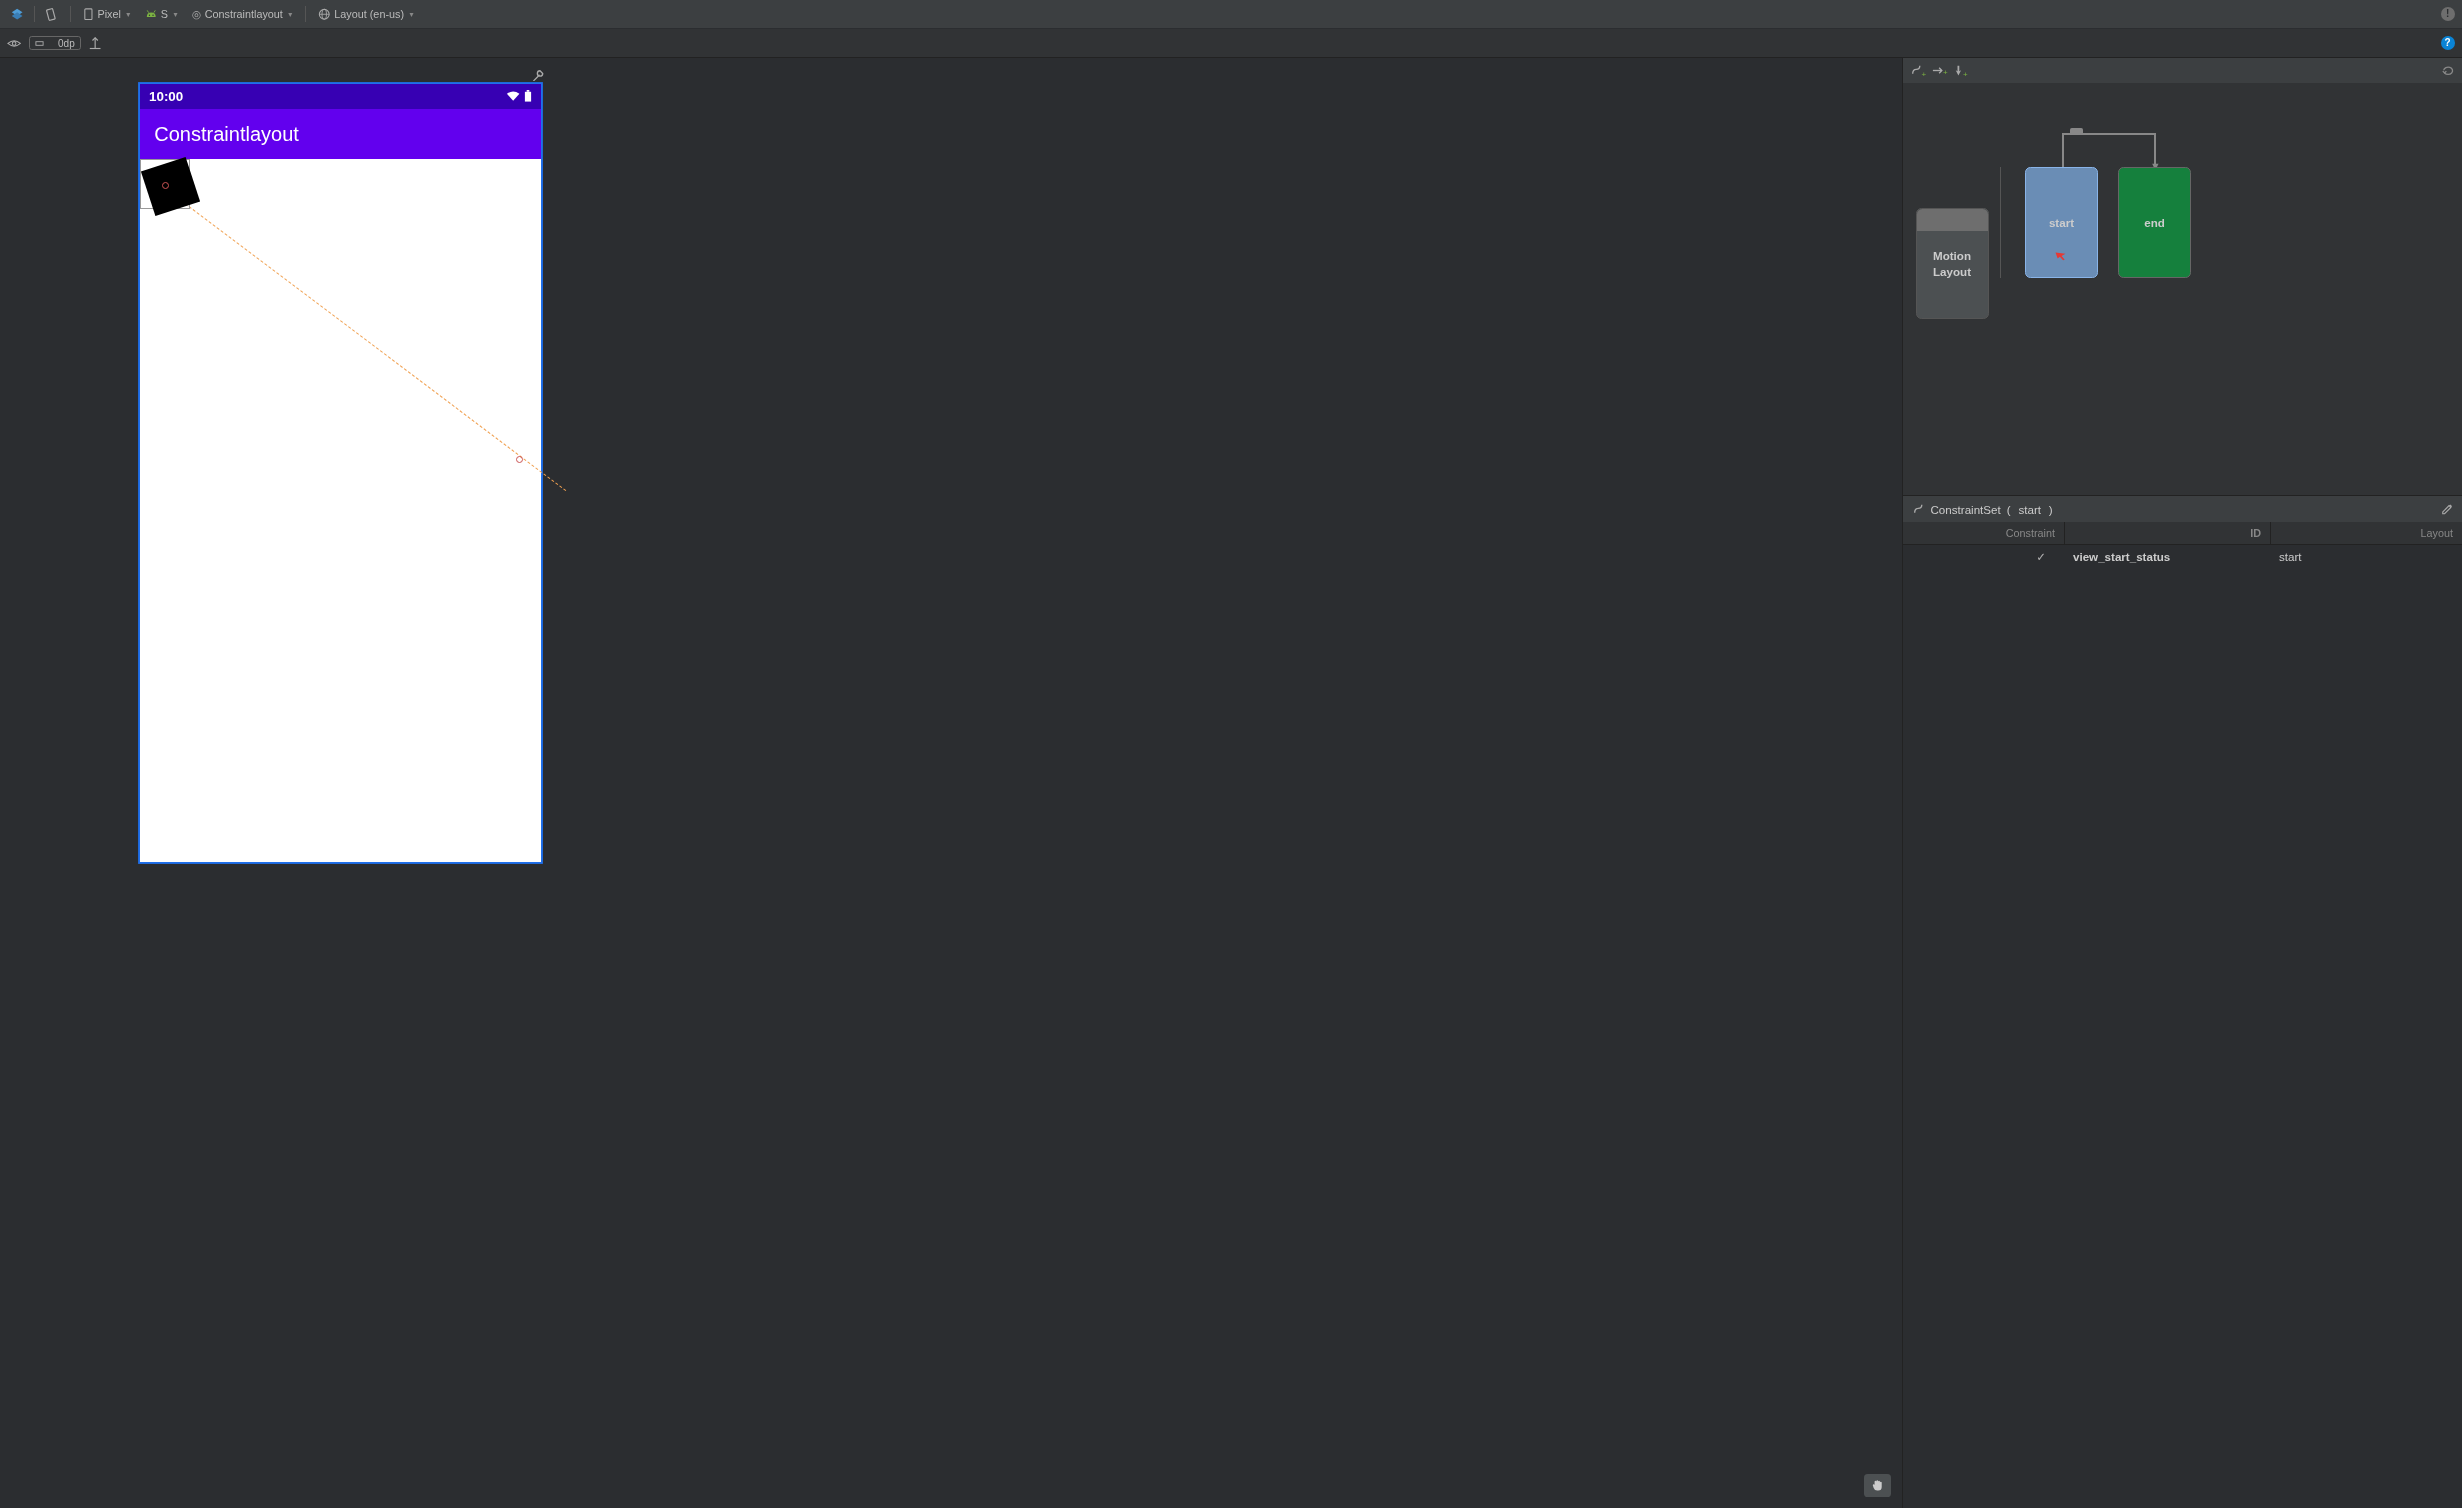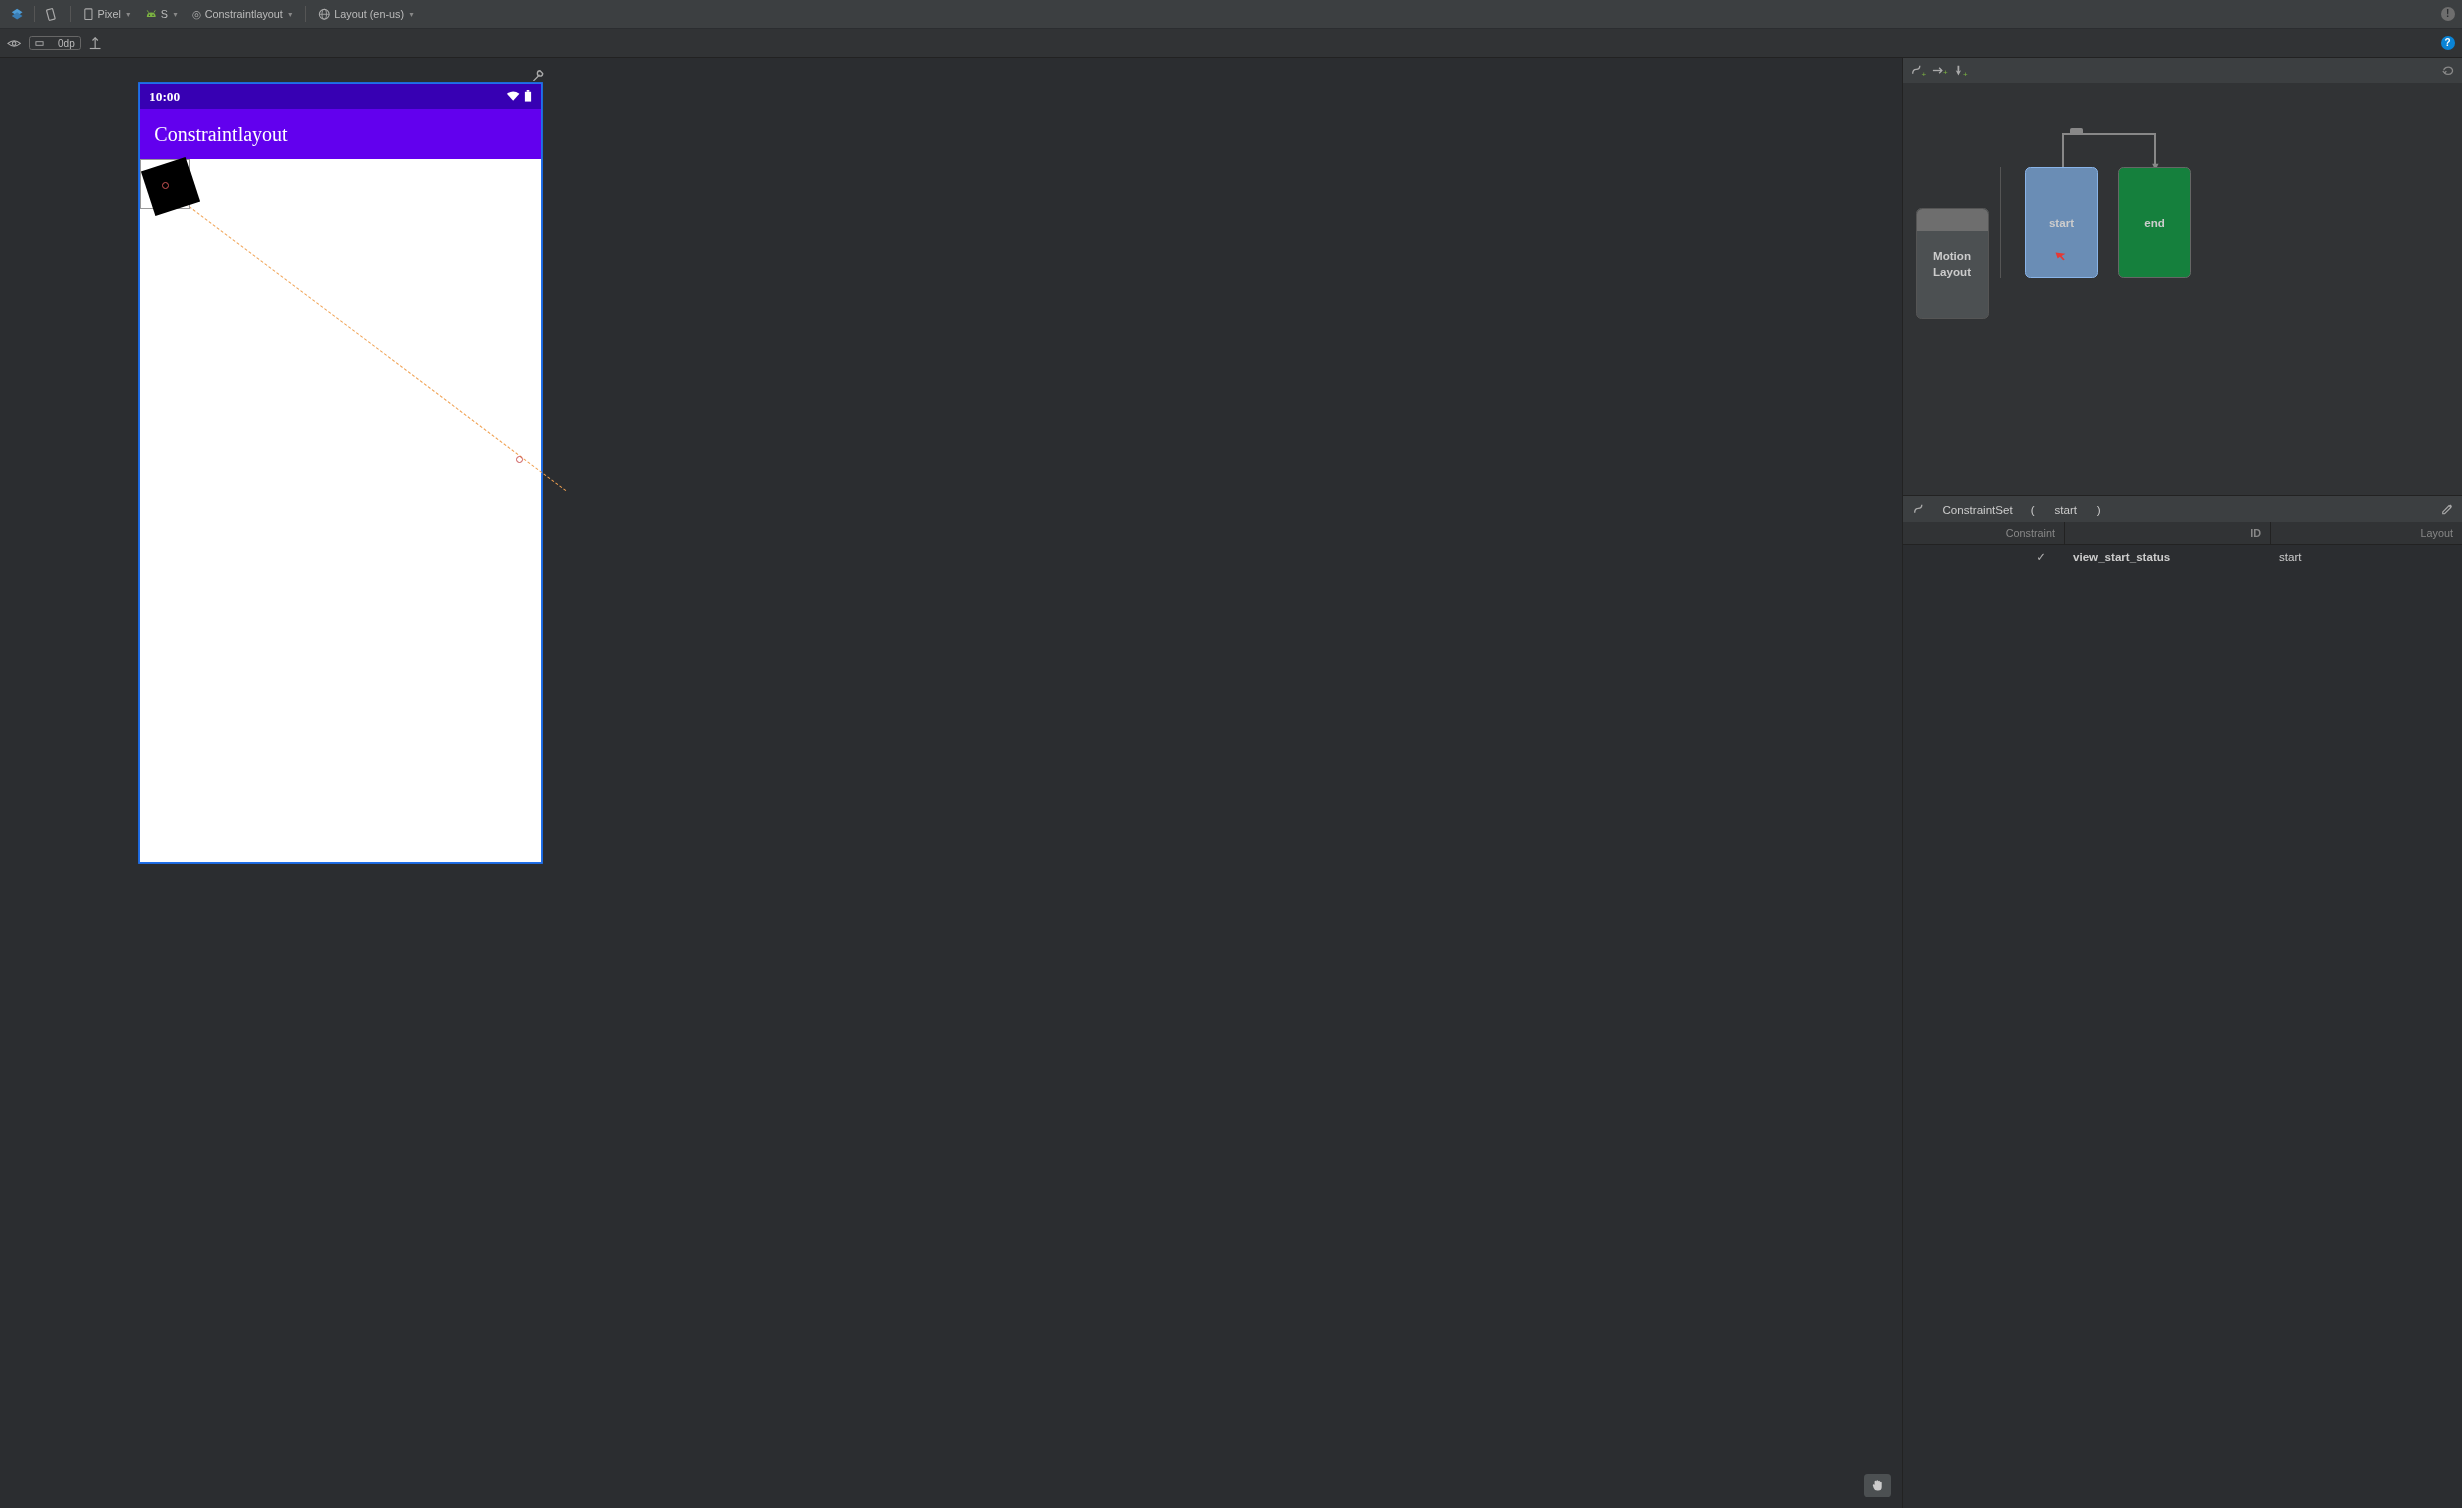--- a/index.html
+++ b/index.html
@@ -30,21 +30,21 @@
   
   .main { flex:1; display:flex; min-height:0; }
 
   
   .design-panel { flex:1; background:#2b2d30; position:relative; display:flex; flex-direction:column; }
   .design-canvas { flex:1; position:relative; overflow:hidden; }
 
   
   .phone {
     position:absolute; left:139px; top:25px; width:403px; height:780px;
-    background:#fff; border:1.8px solid #1f6feb; box-shadow: 0 0 0 0.9px #1f6feb; font-family: Liberation Serif, serif;
+    background:#fff; border:1.8px solid #1f6feb; box-shadow: 0 0 0 0.9px #1f6feb;
   }
   .statusbar { height:25px; background:#3700b3; color:#fff; display:flex; align-items:center; padding:0 9px; font-size:13.4px; font-weight:600;}
   .statusbar .sb-right { margin-left:auto; display:flex; gap:3.6px; align-items:center;}
   .appbar { height:50px; background:#6200ee; color:#fff; display:flex; align-items:center; padding:0 14.3px; font-size:20px; font-weight:500;}
   .phone-body { position:relative; flex:1; background:#fff; height: calc(100% - 75px);}
   .wrench { position:absolute; left:532px; top:10.8px; color:#aaa; font-size:12.5px;}
 
   
   .blacksq {
     position:absolute; left:7.2px; top:3.6px; width:47px; height:47px; background:#000;
@@ -95,21 +95,21 @@
 
   
   .trans-line { position:absolute; left:159px; top:50px; width:93px; height:1.8px; background:#888;}
   .trans-left { position:absolute; left:159px; top:50px; width:1.8px; height:34px; background:#888;}
   .trans-right { position:absolute; left:251px; top:50px; width:1.8px; height:34px; background:#888;}
   .trans-arrow { position:absolute; left:247px; top:77px; color:#888; font-size:10.8px;}
   .trans-handle { position:absolute; left:167px; top:45px; width:12.5px; height:7.2px; background:#888; border-radius:1.8px;}
 
   
   .cs-header {
-    height:27px; background:#3c3f41; display:flex; align-items:center; padding:0 9px; gap:18px;
+    height:27px; background:#3c3f41; display:flex; align-items:center; padding:0 9px; gap:6px;
     font-size:11.6px; color:#ccc; border-top:0.9px solid #222;
   }
   .cs-header .edit { margin-left:auto; color:#aaa; }
 
   .cs-table-head {
     height:23px; background:#313335; display:flex; font-size:10.8px; color:#888; border-bottom:0.9px solid #222;text-align:right;
   }
   .cs-col1 { width:161px; padding:4.5px 9px;}
   .cs-col2 { width:206px; padding:4.5px 9px; border-left:0.9px solid #222;font-weight:bold;}
   .cs-col3 { flex:1; padding:4.5px 9px; border-left:0.9px solid #222;}

